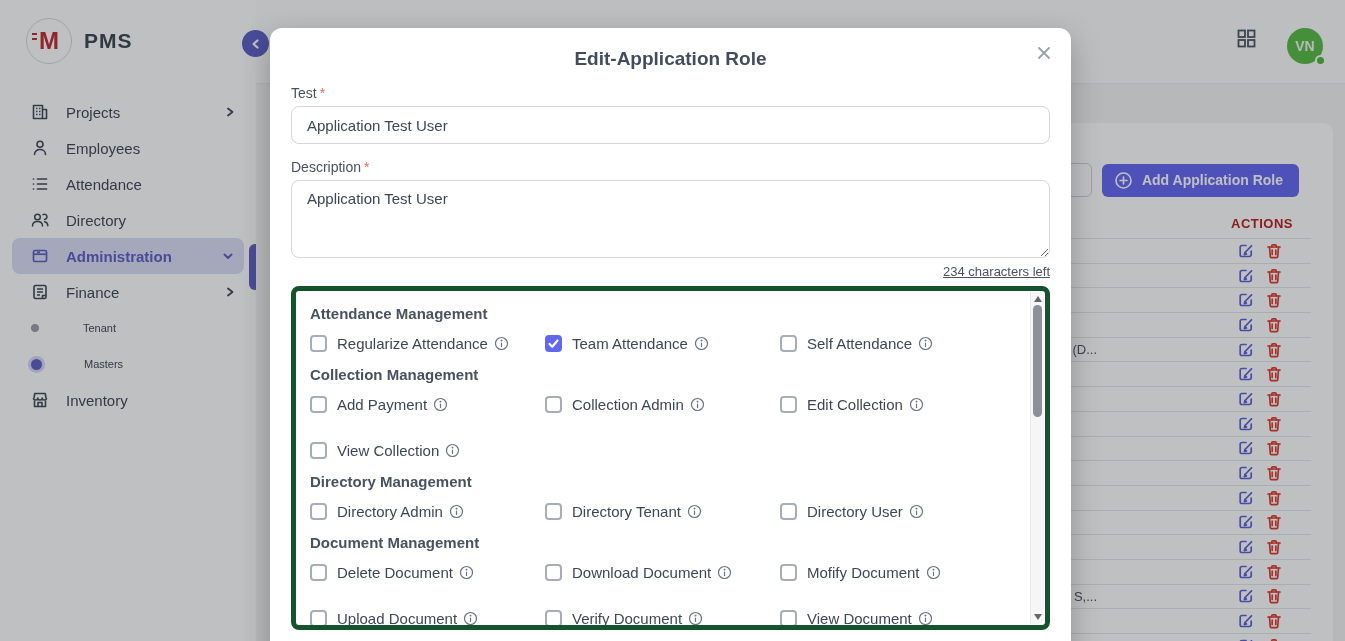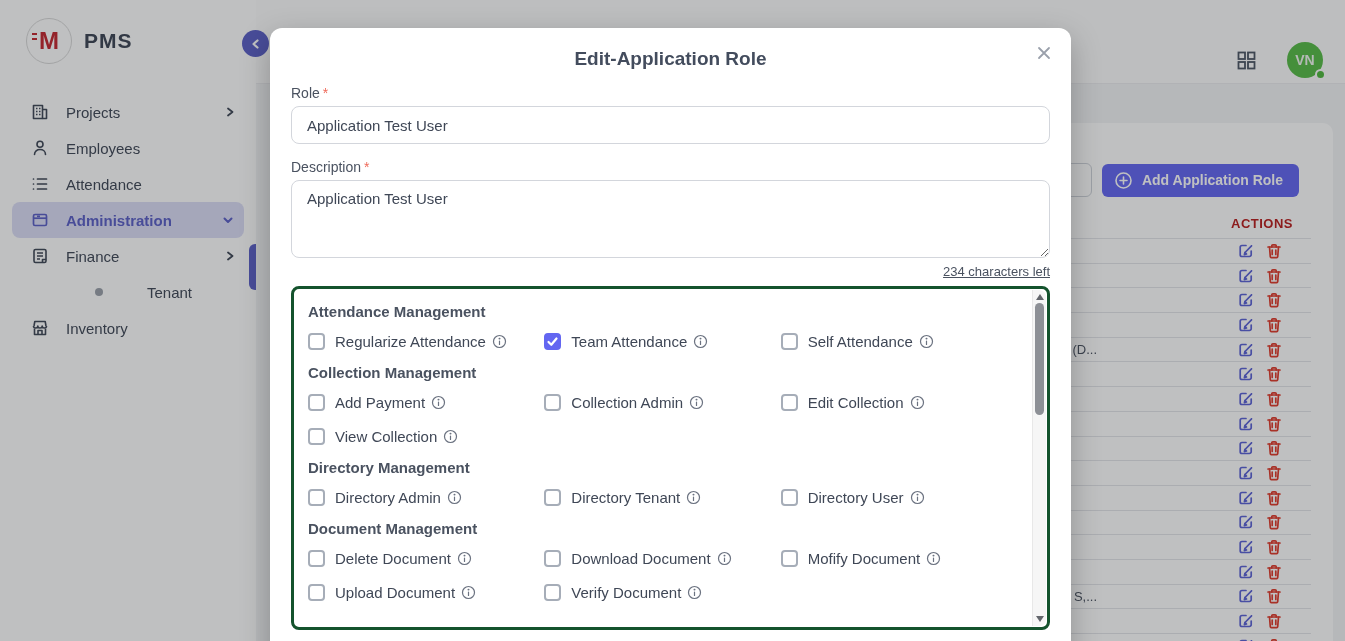--- a/index.html
+++ b/index.html
@@ -25,32 +25,32 @@
   .nav-item .nicon { width:20px; height:20px; margin-right:16px; flex:0 0 20px;
     display:flex; align-items:center; justify-content:center; }
   .nav-item svg.mono { stroke:#3f4756; }
   .nav-item .chev { margin-left:auto; display:flex; }
   .nav-item.active { background:#dcddf6; border-radius:8px; margin:0 12px;
     padding:0 10px 0 18px; color:#5a5fc7; font-weight:bold; }
   .nav-item.active svg.mono { stroke:#5a5fc7; }
   .active-bar { position:absolute; right:0; width:7px; height:46px;
     background:#5a5fc7; border-radius:6px 0 0 6px; }
   .sub-item { display:flex; align-items:center; height:36px; padding-left:31px;
-    color:#3f4756; font-size:15px; cursor:pointer;justify-content:center; }
+    color:#3f4756; font-size:11px; cursor:pointer; }
   .bullet { width:8px; height:8px; border-radius:50%; background:#9aa0aa; margin-right:44px; }
   .bullet.active-dot { width:11px; height:11px; background:#5a5fc7;
     box-shadow:0 0 0 3px #d6d7f3; margin-right:42px; }
 
   .mainarea { position:absolute; left:256px; top:0; right:0; height:641px; }
   .topbar { position:absolute; left:0; top:0; right:0; height:84px; background:#fdfdfd;
     border-bottom:1px solid #ececef; }
   .collapse-btn { position:absolute; left:-14px; top:30px; width:27px; height:27px;
     border-radius:50%; background:#5a5fc7; border:none; display:flex; align-items:center;
     justify-content:center; cursor:pointer; z-index:3; }
-  .topbar-right { position:absolute; right:22px; top:42px; display:flex; align-items:center; gap:30px; }
+  .topbar-right { position:absolute; right:22px; top:28px; display:flex; align-items:flex-start; gap:30px; }
   .grid-btn { background:none; border:none; cursor:pointer; display:flex; }
   .avatar { width:36px; height:36px; border-radius:50%; background:#57bb46; color:#f2f7f0;
     font-weight:bold; font-size:14px; display:flex; align-items:center; justify-content:center;
     position:relative; cursor:pointer; }
   .avatar .status-dot { position:absolute; right:-3px; bottom:-2px; width:11px; height:11px;
     border-radius:50%; background:#4eb83c; border:2px solid #fdfdfd; }
 
   .content { position:absolute; left:0; top:84px; right:0; bottom:0; background:#f3f4f6; }
   .card { position:absolute; left:15px; top:39px; right:12px; height:600px; background:#ffffff;
     border-radius:10px; }
@@ -80,25 +80,25 @@
 
   .fld-label { margin-top:15px; font-size:14px; color:#4a5260; }
   .req { color:#ef6a5a; margin-left:3px; }
   .text-input { margin-top:5px; width:100%; height:38px; border:1px solid #d3d6dc; border-radius:8px;
     padding:0 15px; font-size:15px; color:#3f4756; font-family:inherit; outline:none; background:#fff; }
   .textarea { margin-top:5px; width:100%; height:78px; border:1px solid #d3d6dc; border-radius:8px;
     padding:9px 15px; font-size:15px; color:#3f4756; font-family:inherit; outline:none; resize:both;
     background:#fff; }
   .chars-left { text-align:right; font-size:13px; color:#4a5260; margin-top:2px;text-decoration:underline; }
 
-  .permissions { position:relative; margin-top:7px; border:3px solid #14532d; border-radius:8px;
+  .permissions { position:relative; margin-top:7px; border:5px solid #14532d; border-radius:8px;
     height:344px; overflow:hidden; padding:12px 30px 0 14px; }
   .perm-title { font-size:15px; font-weight:bold; color:#4a5260; margin:14px 0 12px; }
   .perm-title:first-child { margin-top:2px; }
-  .perm-grid { display:grid; grid-template-columns:1fr 1fr 1fr; row-gap:16px; }
+  .perm-grid { display:grid; grid-template-columns:1fr 1fr 1fr; row-gap:28px; }
   .perm-item { display:flex; align-items:center; height:18px; }
   .cbox { width:17px; height:17px; border:2px solid #a6adb8; border-radius:4px; background:#fff;
     cursor:pointer; flex:0 0 17px; display:flex; align-items:center; justify-content:center; }
   .cbox.checked { background:#6366f1; border-color:#6366f1; }
   .perm-label { margin-left:10px; font-size:15px; color:#3f4756; }
   .info-ic { margin-left:6px; display:flex; cursor:pointer; }
 
   .perm-scroll { position:absolute; top:1px; right:1px; bottom:1px; width:14px;
     background:#f6f6f6; border-left:1px solid #e8e8e8; border-radius:0 7px 7px 0; }
   .sb-arrow { position:absolute; left:3px; width:0; height:0; }
@@ -149,20 +149,31 @@
       </div>
       <div class="nav-item">
         <span class="nicon">
           <svg class="mono" width="20" height="20" viewBox="0 0 20 20" fill="none" stroke-width="1.7" stroke-linecap="round">
               <path d="M7.5 5 h9 M7.5 10 h9 M7.5 15 h9"></path>
               <path d="M3.5 5 h.01 M3.5 10 h.01 M3.5 15 h.01"></path>
             </svg>
         </span>
         <span>Attendance</span>
       </div>
+      <div class="nav-item">
+        <span class="nicon">
+          <svg class="mono" width="20" height="20" viewBox="0 0 20 20" fill="none" stroke-width="1.5" stroke-linecap="round">
+              <circle cx="7.5" cy="7" r="2.8"></circle>
+              <path d="M2.5 16 c0-2.8 2.2-4.4 5-4.4 s5 1.6 5 4.4"></path>
+              <path d="M13 4.6 a2.6 2.6 0 1 1 1.5 4.8"></path>
+              <path d="M14.6 11.8 c2 .4 3.2 1.9 3.2 4"></path>
+            </svg>
+        </span>
+        <span>Directory</span>
+      </div>
       <div class="nav-item active">
         <span class="nicon">
           <svg class="mono" width="20" height="20" viewBox="0 0 20 20" fill="none" stroke-width="1.7" stroke-linejoin="round">
               <rect x="3.5" y="4.5" width="13" height="11" rx="1.5"></rect>
               <path d="M3.5 8.2 h13"></path>
               <path d="M7 6.3 h3"></path>
             </svg>
         </span>
         <span>Administration</span>
         <span class="chev">
@@ -183,20 +194,24 @@
         <span class="chev">
           <svg width="12" height="12" viewBox="0 0 12 12" fill="none" stroke="#3f4756" stroke-width="1.8" stroke-linecap="round" stroke-linejoin="round">
               <path d="M4 2.5 L8.5 6 L4 9.5"></path>
             </svg>
         </span>
       </div>
       <div class="active-bar" style="top:150px"></div>
       <div class="sub-item">
         <span class="bullet"></span>
         <span>Tenant</span>
+      </div>
+      <div class="sub-item">
+        <span class="bullet active-dot"></span>
+        <span>Masters</span>
       </div>
       <div class="nav-item">
         <span class="nicon">
           <svg class="mono" width="20" height="20" viewBox="0 0 20 20" fill="none" stroke-width="1.6" stroke-linejoin="round">
               <path d="M4 8 L4.8 3.5 H15.2 L16 8"></path>
               <path d="M3.5 8 c0 1.2 1 2 2.2 2 s2.1-.8 2.1-2 c0 1.2 1 2 2.2 2 s2.2-.8 2.2-2 c0 1.2 .9 2 2.1 2 s2.2-.8 2.2-2"></path>
               <path d="M4.5 10.5 V16.5 H15.5 V10.5"></path>
               <path d="M8 16.5 v-4 h4 v4"></path>
             </svg>
         </span>
@@ -596,21 +611,21 @@
 
 <div class="modal">
   <div class="modal-title">Edit-Application Role</div>
   <button class="modal-close">
     <svg width="16" height="16" viewBox="0 0 16 16" stroke="#9aa0ab" stroke-width="1.8" stroke-linecap="round">
         <path d="M3 3 L13 13 M13 3 L3 13"></path>
       </svg>
   </button>
 
   <div class="fld-label">
-    <span>Role</span><span class="req">*</span>
+    <span>Test</span><span class="req">*</span>
   </div>
   <input class="text-input" type="text" value="Application Test User" style="">
 
   <div class="fld-label">
     <span>Description</span><span class="req">*</span>
   </div>
   <textarea class="textarea" style="">Application Test User</textarea>
   <div class="chars-left">234 characters left</div>
 
   <div class="permissions">
@@ -780,20 +795,31 @@
               <svg width="15" height="15" viewBox="0 0 15 15" fill="none" stroke="#6b7280" stroke-width="1.2" stroke-linecap="round">
                 <circle cx="7.5" cy="7.5" r="6"></circle>
                 <path d="M7.5 7 v3.4"></path>
                 <path d="M7.4 4.6 h.2" stroke-width="1.8"></path>
               </svg>
             </span>
           </div>
           <div class="perm-item">
             <span class="cbox"></span>
             <span class="perm-label">Verify Document</span>
+            <span class="info-ic">
+              <svg width="15" height="15" viewBox="0 0 15 15" fill="none" stroke="#6b7280" stroke-width="1.2" stroke-linecap="round">
+                <circle cx="7.5" cy="7.5" r="6"></circle>
+                <path d="M7.5 7 v3.4"></path>
+                <path d="M7.4 4.6 h.2" stroke-width="1.8"></path>
+              </svg>
+            </span>
+          </div>
+          <div class="perm-item">
+            <span class="cbox"></span>
+            <span class="perm-label">View Document</span>
             <span class="info-ic">
               <svg width="15" height="15" viewBox="0 0 15 15" fill="none" stroke="#6b7280" stroke-width="1.2" stroke-linecap="round">
                 <circle cx="7.5" cy="7.5" r="6"></circle>
                 <path d="M7.5 7 v3.4"></path>
                 <path d="M7.4 4.6 h.2" stroke-width="1.8"></path>
               </svg>
             </span>
           </div>
         </div>
       </div>

